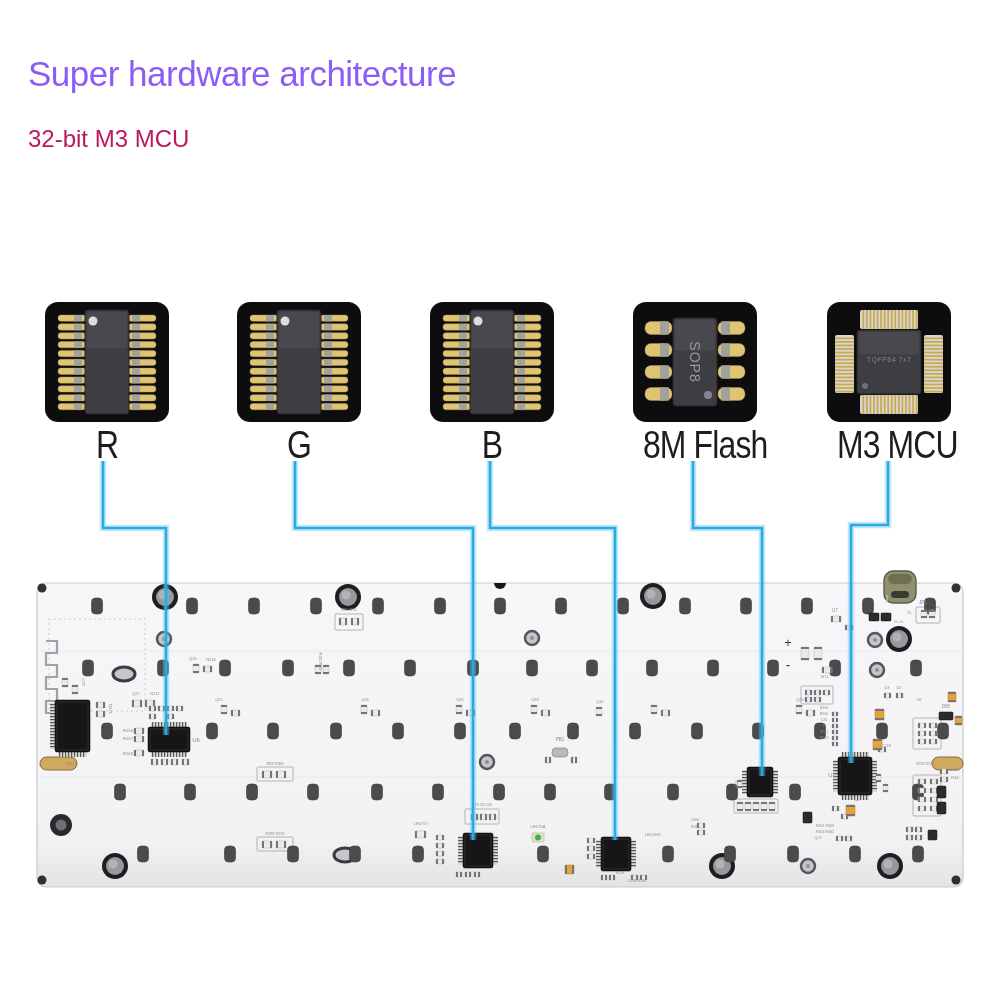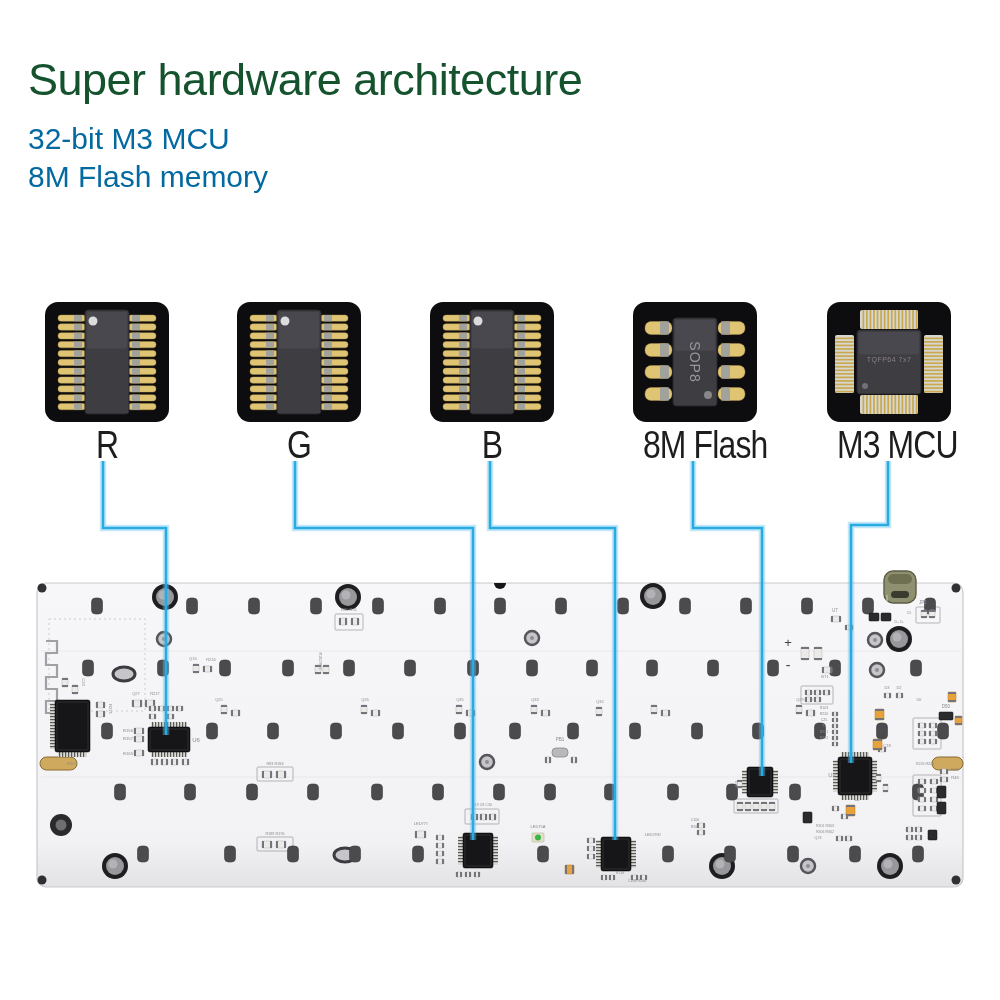--- a/index.html
+++ b/index.html
@@ -1,35 +1,34 @@
 <!DOCTYPE html>
 <html><head>
 <meta charset="utf-8">
 <style>
   html,body{margin:0;padding:0}
   body{width:1000px;height:1000px;background:#ffffff;position:relative;overflow:hidden;
        font-family:"Liberation Sans",sans-serif;}
   svg{overflow:visible}
-  .title{position:absolute;left:28px;top:54px;font-size:45px;color:#14532d;letter-spacing:-0.5px;white-space:nowrap}
-  .features{position:absolute;left:28px;top:120px;font-size:30px;color:#0369a1;line-height:38px}
+  .title{position:absolute;left:28px;top:54px;font-size:35px;color:#8b5cf6;letter-spacing:-0.5px;white-space:nowrap}
+  .features{position:absolute;left:28px;top:120px;font-size:24px;color:#be185d;line-height:38px}
   .chip{position:absolute;top:302px;width:124px}
   .tile{width:124px;height:120px;display:block}
   .chip-label{margin-top:2px;text-align:center;font-size:38px;color:#1d1d1f;
               transform:scaleX(.84);transform-origin:center;letter-spacing:-1px;white-space:nowrap}
   #pcbwrap{position:absolute;left:35px;top:581px;width:932px;height:312px}
   #lines{position:absolute;left:0;top:0;width:1000px;height:1000px;pointer-events:none}
 </style>
 </head>
 <body>
 
 <div class="title">Super hardware architecture</div>
 
 <div class="features">
   <div>32-bit M3 MCU</div>
-  <div>8M Flash memory</div>
 </div>
 
 <div class="chip" style="left: 45px;">
   <svg class="tile" viewBox="0 0 124 120">
       <rect x="0" y="0" width="124" height="120" rx="13" fill="#0d0d0f"></rect>
       <rect x="13" y="13" width="28" height="6.3" rx="3" fill="#dfc473" stroke="#b89a4e" stroke-width="0.4"></rect>
       <rect x="29" y="13" width="8" height="6.3" rx="0" fill="#a2a29c"></rect>
       <rect x="83" y="13" width="28" height="6.3" rx="3" fill="#dfc473" stroke="#b89a4e" stroke-width="0.4"></rect>
       <rect x="87" y="13" width="8" height="6.3" rx="0" fill="#a2a29c"></rect>
       <rect x="13" y="21.85" width="28" height="6.3" rx="3" fill="#dfc473" stroke="#b89a4e" stroke-width="0.4"></rect>

